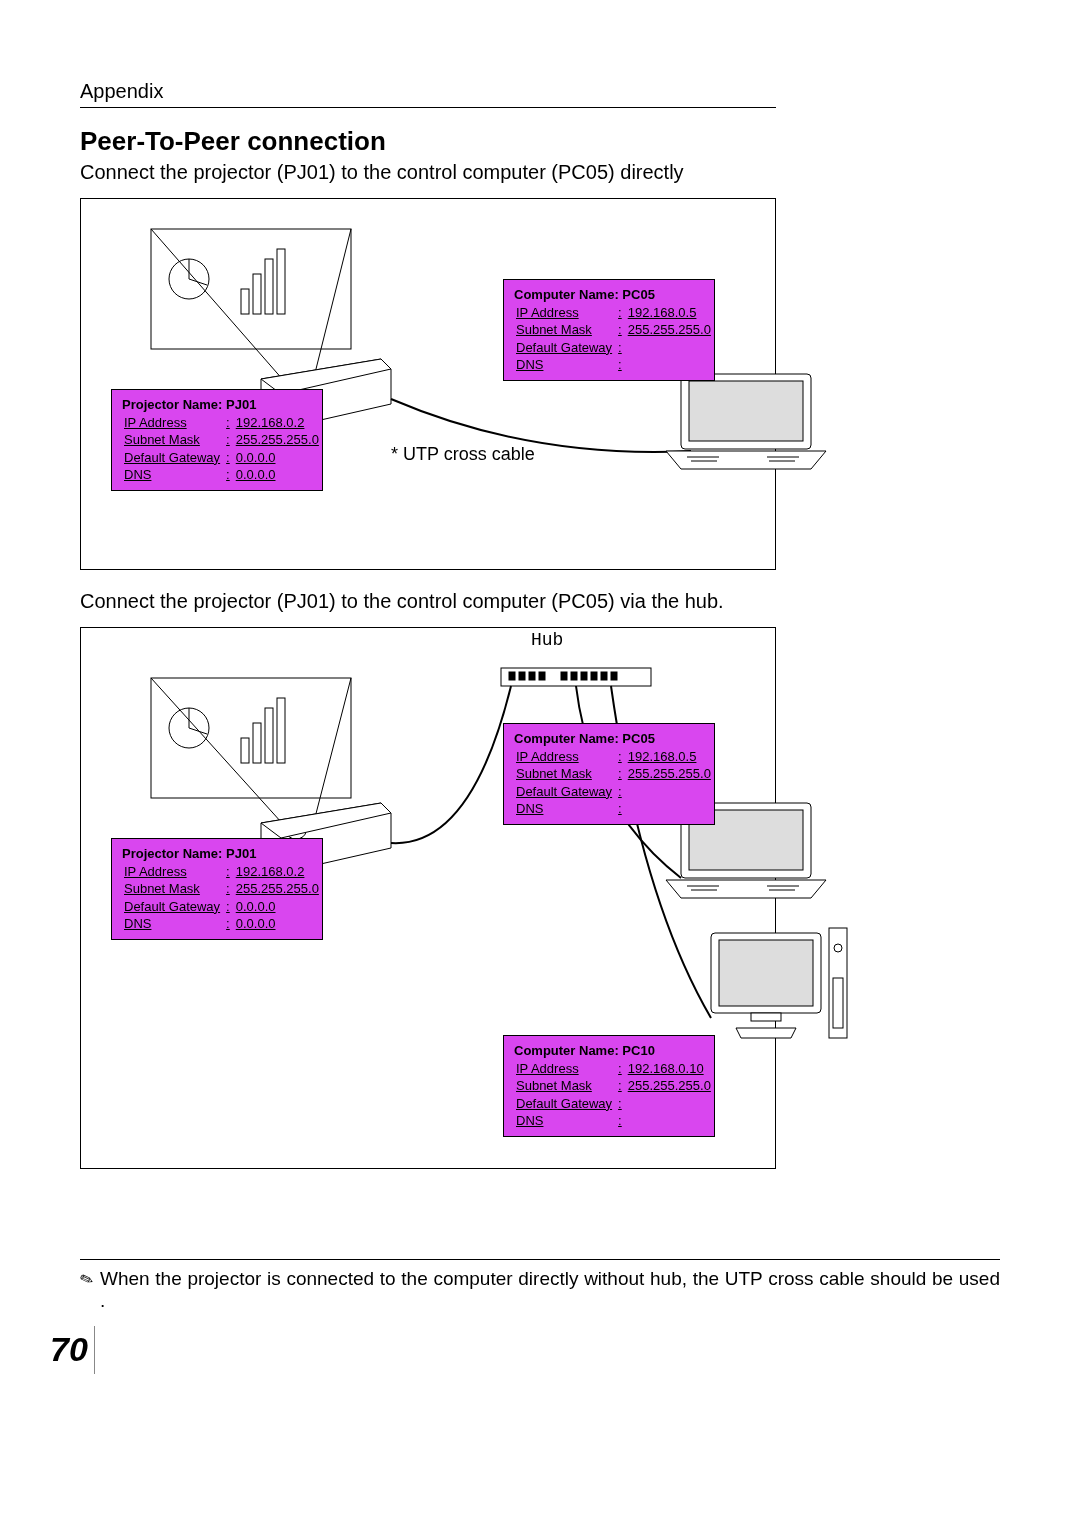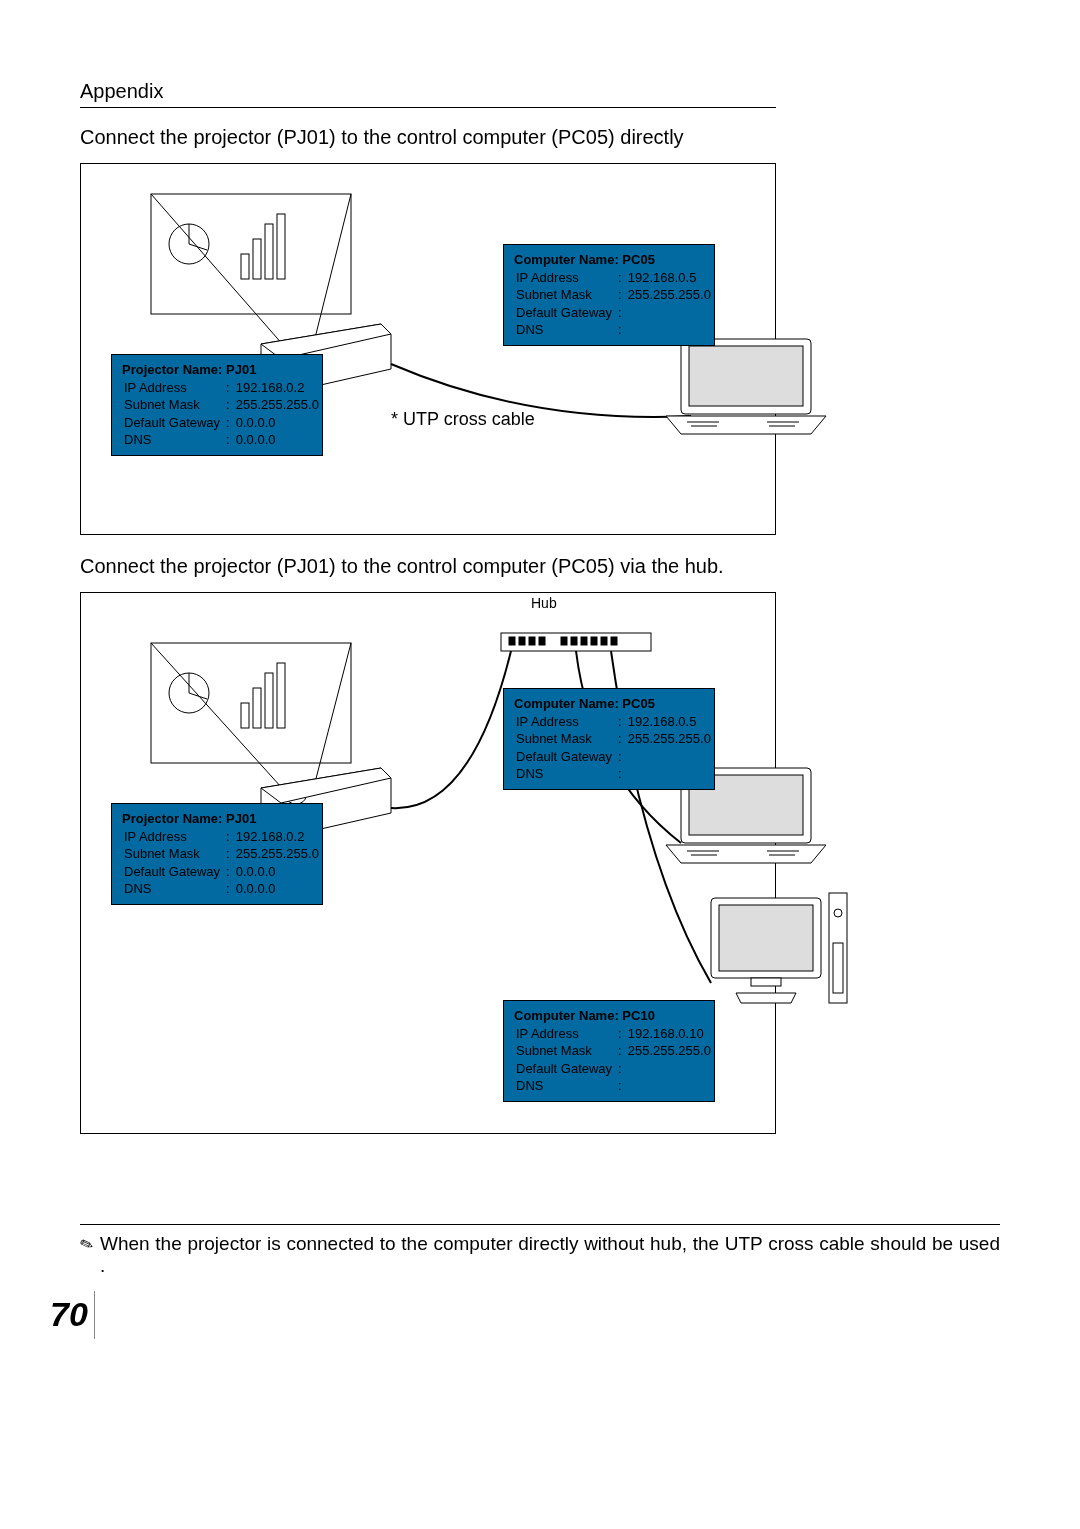--- a/index.html
+++ b/index.html
@@ -41,37 +41,38 @@
   .diagram-box {
     border: 1px solid #000;
     padding: 20px 30px 30px 30px;
     margin-bottom: 20px;
     position: relative;
   }
   .diagram-svg { display: block; }
   .info-box {
     position: absolute;
     border: 1px solid #000;
-    background: #0369a1;
+    background: #d946ef;
     padding: 6px 10px;
     font-size: 13px;
     line-height: 1.35;
     min-width: 180px;
   }
   .info-box .name { font-weight: 700; }
-  .info-box table { border-collapse: collapse; font-size: 13px; }
+  .info-box table { border-collapse: collapse; font-size: 13px; text-decoration: underline; }
   .info-box td { padding: 0 2px; white-space: nowrap; }
   .info-box td.sep { padding: 0 4px; }
   .cable-label {
     font-size: 18px;
     position: absolute;
   }
   .hub-label {
-    font-size: 14px;
+    font-size: 18px;
     position: absolute;
+    font-family: Liberation Mono, monospace;
   }
   .footnote-rule {
     border: none;
     border-top: 1px solid #000;
     margin: 30px 80px 8px 80px;
   }
   .footnote {
     font-size: 19px;
     margin: 0 80px 0 100px;
     text-align: justify;
@@ -98,20 +99,21 @@
 </head>
 <body>
 
 
 
 <div class="page">
   <div class="header-row">
     <span class="appendix">Appendix</span>
   </div>
 
+  <div class="h2">Peer-To-Peer connection</div>
   <p class="body-text">Connect the projector (PJ01) to the control computer (PC05) directly</p>
 
   <div class="diagram-box" style="height:320px;">
 
     <svg class="diagram-svg" width="860" height="300">
 
       <rect x="40" y="10" width="200" height="120" fill="none" stroke="#000"></rect>
 
       <circle cx="78" cy="60" r="20" fill="none" stroke="#000"></circle>
       <line x1="78" y1="60" x2="78" y2="40" stroke="#000"></line>

